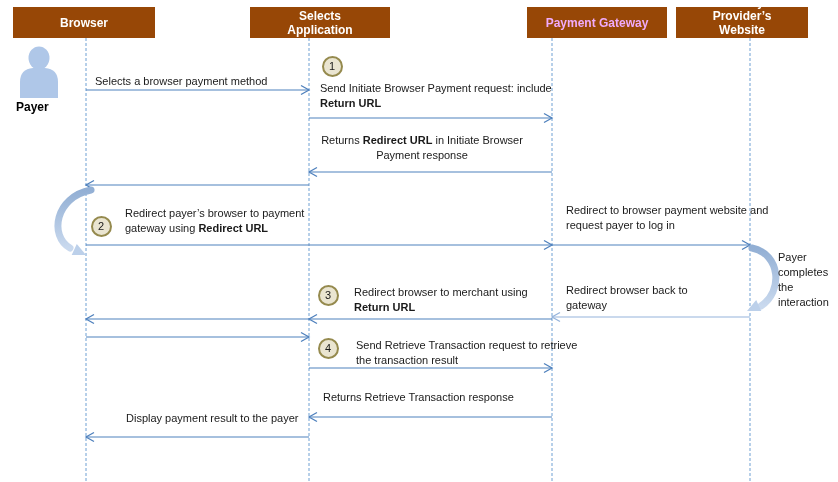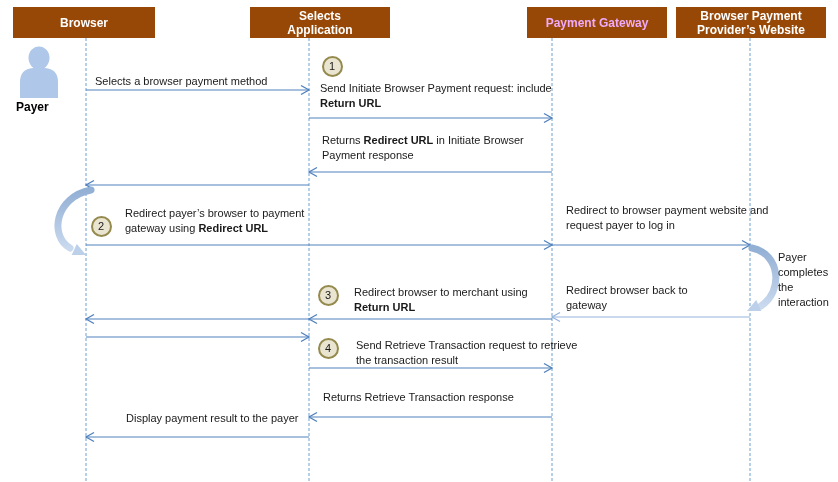--- a/index.html
+++ b/index.html
@@ -112,26 +112,26 @@
   <div id="html-layer">
       <div class="actor-box" style="left: 13px; top: 7px; width: 142px; height: 31px; background: rgb(151, 71, 6); color: rgb(255, 255, 255);">
         <span>Browser</span>
       </div>
       <div class="actor-box" style="left: 250px; top: 7px; width: 140px; height: 31px; background: rgb(151, 71, 6); color: rgb(255, 255, 255);">
         <span>Selects Application</span>
       </div>
       <div class="actor-box" style="left: 527px; top: 7px; width: 140px; height: 31px; background: rgb(151, 71, 6); color: #f0abfc;">
         <span>Payment Gateway</span>
       </div>
-      <div class="actor-box" style="left: 676px; top: 7px; width: 150px; height: 31px; background: rgb(151, 71, 6); color: rgb(255, 255, 255);">
+      <div class="actor-box" style="left: 676px; top: 7px; width: 132px; height: 31px; background: rgb(151, 71, 6); color: rgb(255, 255, 255); align-items: flex-end;">
         <span>Browser Payment Provider’s Website</span>
       </div>
       <div class="msg-label" style="left: 95px; top: 74px; width: 230px;"><span>Selects a browser payment method</span></div>
       <div class="msg-label" style="left: 320px; top: 81px; width: 236px;"><span>Send Initiate Browser Payment request: include </span><b>Return URL</b></div>
-      <div class="msg-label" style="left: 322px; top: 133px; width: 228px;"><span>Returns </span><b>Redirect URL</b><span> in Initiate Browser Payment response</span></div>
+      <div class="msg-label" style="left: 308px; top: 133px; width: 228px; text-align: center;"><span>Returns </span><b>Redirect URL</b><span> in Initiate Browser Payment response</span></div>
       <div class="msg-label" style="left: 125px; top: 206px; width: 192px;"><span>Redirect payer’s browser to payment gateway using </span><b>Redirect URL</b></div>
       <div class="msg-label" style="left: 566px; top: 203px; width: 218px;"><span>Redirect to browser payment website and request payer to log in</span></div>
       <div class="msg-label" style="left: 566px; top: 283px; width: 160px;"><span>Redirect browser back to gateway</span></div>
       <div class="msg-label" style="left: 354px; top: 285px; width: 186px;"><span>Redirect browser to merchant using </span><b>Return URL</b></div>
       <div class="msg-label" style="left: 356px; top: 338px; width: 232px;"><span>Send Retrieve Transaction request to retrieve the transaction result</span></div>
       <div class="msg-label" style="left: 323px; top: 390px; width: 260px;"><span>Returns Retrieve Transaction response</span></div>
       <div class="msg-label" style="left: 95px; top: 411px; width: 250px; margin-left: 31px;"><span>Display payment result to the payer</span></div>
       <div class="step-circle" style="left: 321.5px; top: 55.5px; background: rgb(234, 229, 209); border: 2.5px solid rgb(149, 138, 78); box-sizing: border-box;">
         <span>1</span>
       </div>

